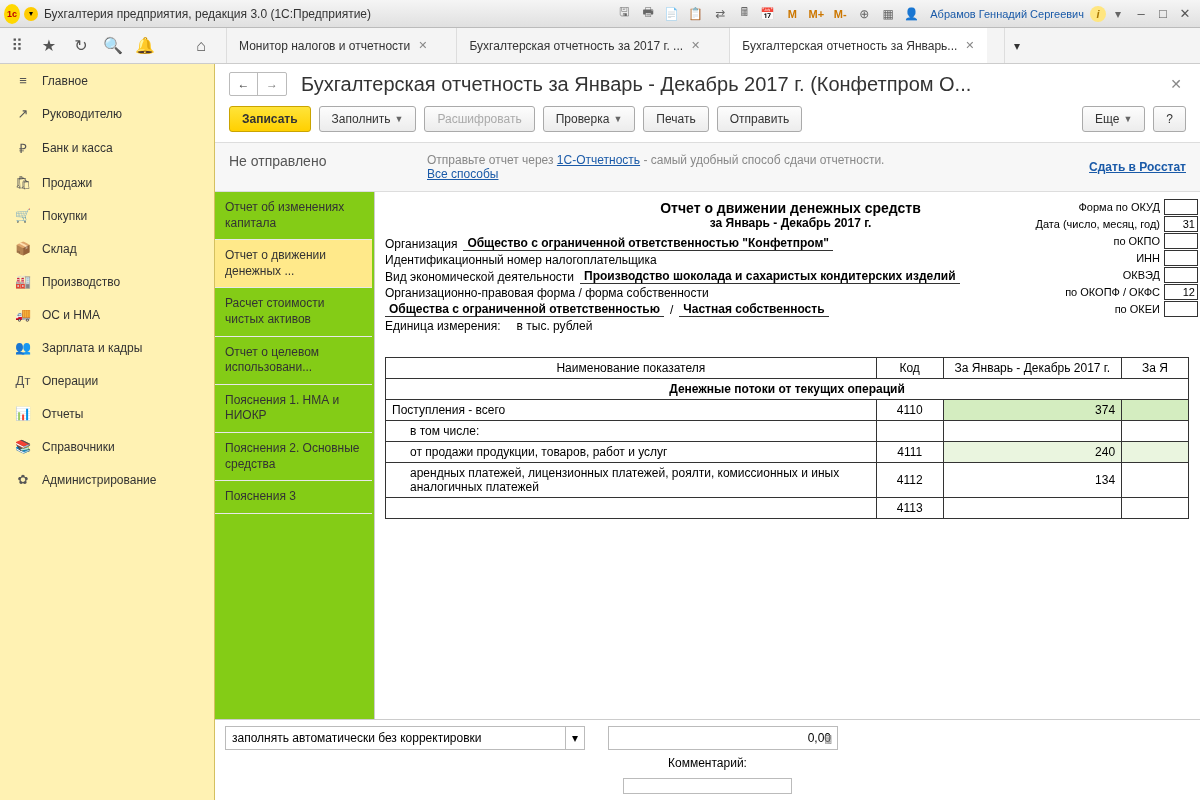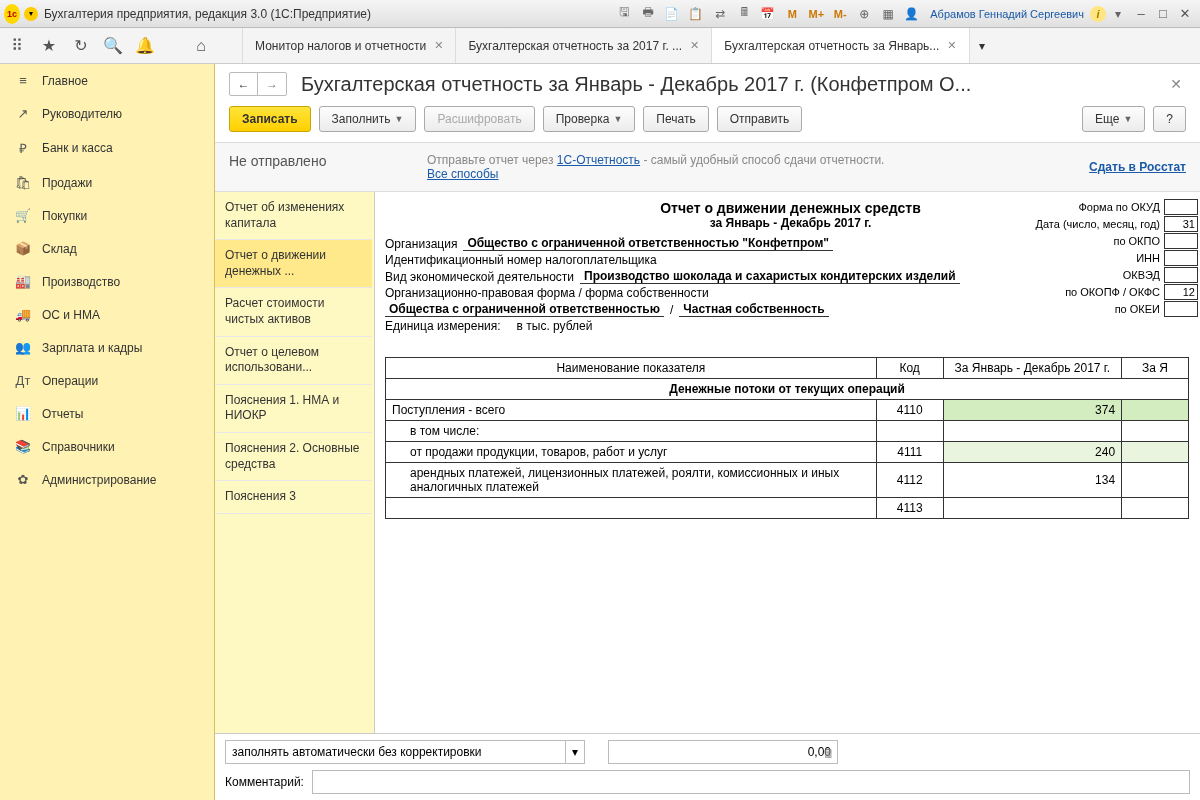--- a/index.html
+++ b/index.html
@@ -12,21 +12,21 @@
 .titlebar .spacer { flex:1; }
 .titlebar .tbtn { width:22px; height:20px; margin:0 1px; display:inline-flex; align-items:center; justify-content:center; color:#666; font-size:12px; cursor:pointer; }
 .titlebar .tbtn.m { color:#cc7700; font-weight:bold; font-size:11px;}
 .titlebar .user { color:#1a5aa8; margin:0 6px; font-size:11px;}
 .titlebar .info { width:16px;height:16px;background:#ffe680;border-radius:50%;display:inline-flex;align-items:center;justify-content:center;color:#aa7700;font-weight:bold;font-style:italic;font-size:11px;}
 .titlebar .winbtn { width:22px;height:20px;display:inline-flex;align-items:center;justify-content:center;color:#555;font-size:13px;cursor:pointer;}
 
 .toolbar2 { height:36px; background:#f4f4f4; border-bottom:1px solid #ccc; display:flex; align-items:center; padding:0 6px; gap:10px;}
 .toolbar2 .ic { width:22px;height:22px;display:inline-flex;align-items:center;justify-content:center;color:#555;font-size:16px;cursor:pointer;}
 
-.tabs { flex:1; display:flex; height:100%; align-items:stretch; margin-left:20px;}
+.tabs { flex:1; display:flex; height:100%; align-items:stretch; margin-left:4px;gap:17px;}
 .tab { padding:0 12px; display:flex; align-items:center; border-left:1px solid #ddd; color:#333; cursor:pointer; position:relative; max-width:260px;}
 .tab.active { background:#fff; }
 .tab .x { margin-left:8px; color:#888; font-size:11px;}
 .tab.add { width:26px; justify-content:center; border-left:1px solid #ddd;}
 
 .main { display:flex; height: calc(800px - 28px - 36px); }
 
 .sidebar { width:215px; background:#fff2b3; border-right:1px solid #d4c060; overflow:hidden;}
 .sidebar .sitem { display:flex; align-items:center; padding:9px 14px; color:#333; cursor:pointer; white-space:nowrap;}
 .sidebar .sitem .sic { width:18px; margin-right:10px; color:#555; font-size:13px; display:inline-flex; justify-content:center;}
@@ -48,21 +48,21 @@
 .cmdbar .gap { flex:1; }
 
 .statusrow { display:flex; padding:10px 14px; background:#f7f7f7; border-bottom:1px solid #ddd; align-items:flex-start;gap:48px;}
 .statusrow .stat { width:150px; color:#555; font-size:14px;}
 .statusrow .msg { flex:1; color:#888; }
 .statusrow .msg a { color:#1a5aa8; text-decoration:underline; cursor:pointer;}
 .statusrow .link2 { color:#1a5aa8; text-decoration:underline; cursor:pointer; font-weight:bold; align-self:center;}
 
 .workarea { flex:1; display:flex; overflow:hidden;}
 
-.navlist { width:160px; border-right:1px solid #ccc; overflow-y:auto; background:#fef9c3; padding-right:2px;}
+.navlist { width:160px; border-right:1px solid #ccc; overflow-y:auto; background:#84cc16; padding-right:2px;}
 .navlist::-webkit-scrollbar{width:14px;} .navlist::-webkit-scrollbar-thumb{background:#c0c0c0;border-radius:2px;} .navlist::-webkit-scrollbar-track{background:#eee;}
 .nitem { padding:8px 10px; border-bottom:1px solid #e8e8e8; color:#333; cursor:pointer; line-height:1.3;}
 .nitem.active { background:#ffe98a; }
 
 .doc { flex:1; overflow:auto; padding:8px 4px 4px 10px; position:relative;}
 .doc::-webkit-scrollbar{height:14px;width:14px;} .doc::-webkit-scrollbar-thumb{background:#c0c0c0;}
 
 .dhdr { text-align:center; }
 .dhdr h3 { font-size:14px; font-weight:bold;}
 .dhdr .sub { font-size:12px; font-weight:bold;}
@@ -85,21 +85,21 @@
 table.rep .hl2 { background:#eaf5df;}
 table.rep .ind { padding-left:24px;}
 
 .bottombar { border-top:1px solid #ccc; padding:6px 10px; display:flex; flex-direction:column; gap:6px; background:#fff;}
 .bottombar .r1 { display:flex; gap:23px; align-items:center;}
 .bottombar select, .bottombar input { height:24px; border:1px solid #bbb; padding:0 6px; font-size:12px;}
 .bottombar .sel { width:360px; display:flex;}
 .bottombar .sel input{flex:1;border-right:none;}
 .bottombar .sel .dd{width:20px;border:1px solid #bbb;display:flex;align-items:center;justify-content:center;cursor:pointer;}
 .bottombar .numf { width:230px; text-align:right; position:relative;}
-.bottombar .r2 { display:flex; align-items:center; gap:8px;}
+.bottombar .r2 { display:flex; align-items:center; gap:8px;flex-direction:column;}
 .bottombar .r2 input { flex:1;}
 </style>
 </head>
 <body>
 
 <div class="titlebar">
   <span class="ico">1c</span>
   <span class="dd">▾</span>
   <span class="title">Бухгалтерия предприятия, редакция 3.0  (1С:Предприятие)</span>
   <span class="spacer"></span>

